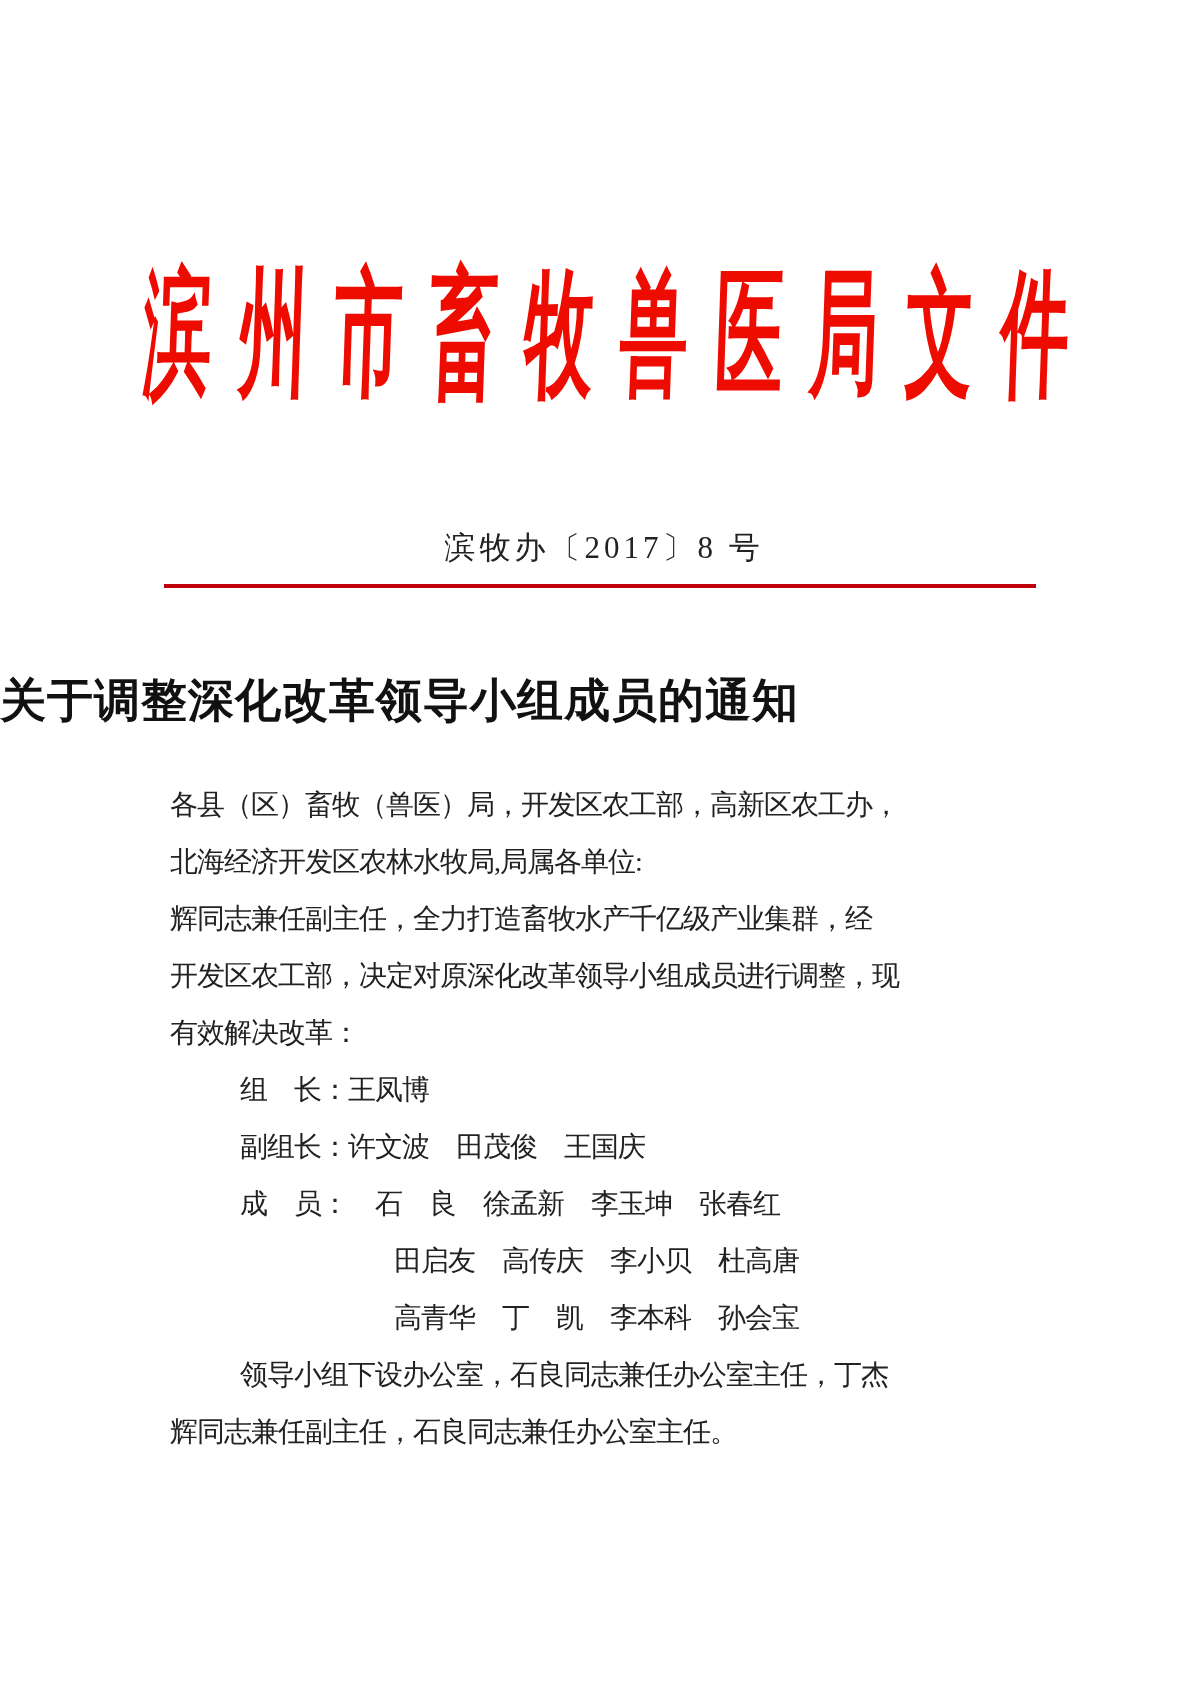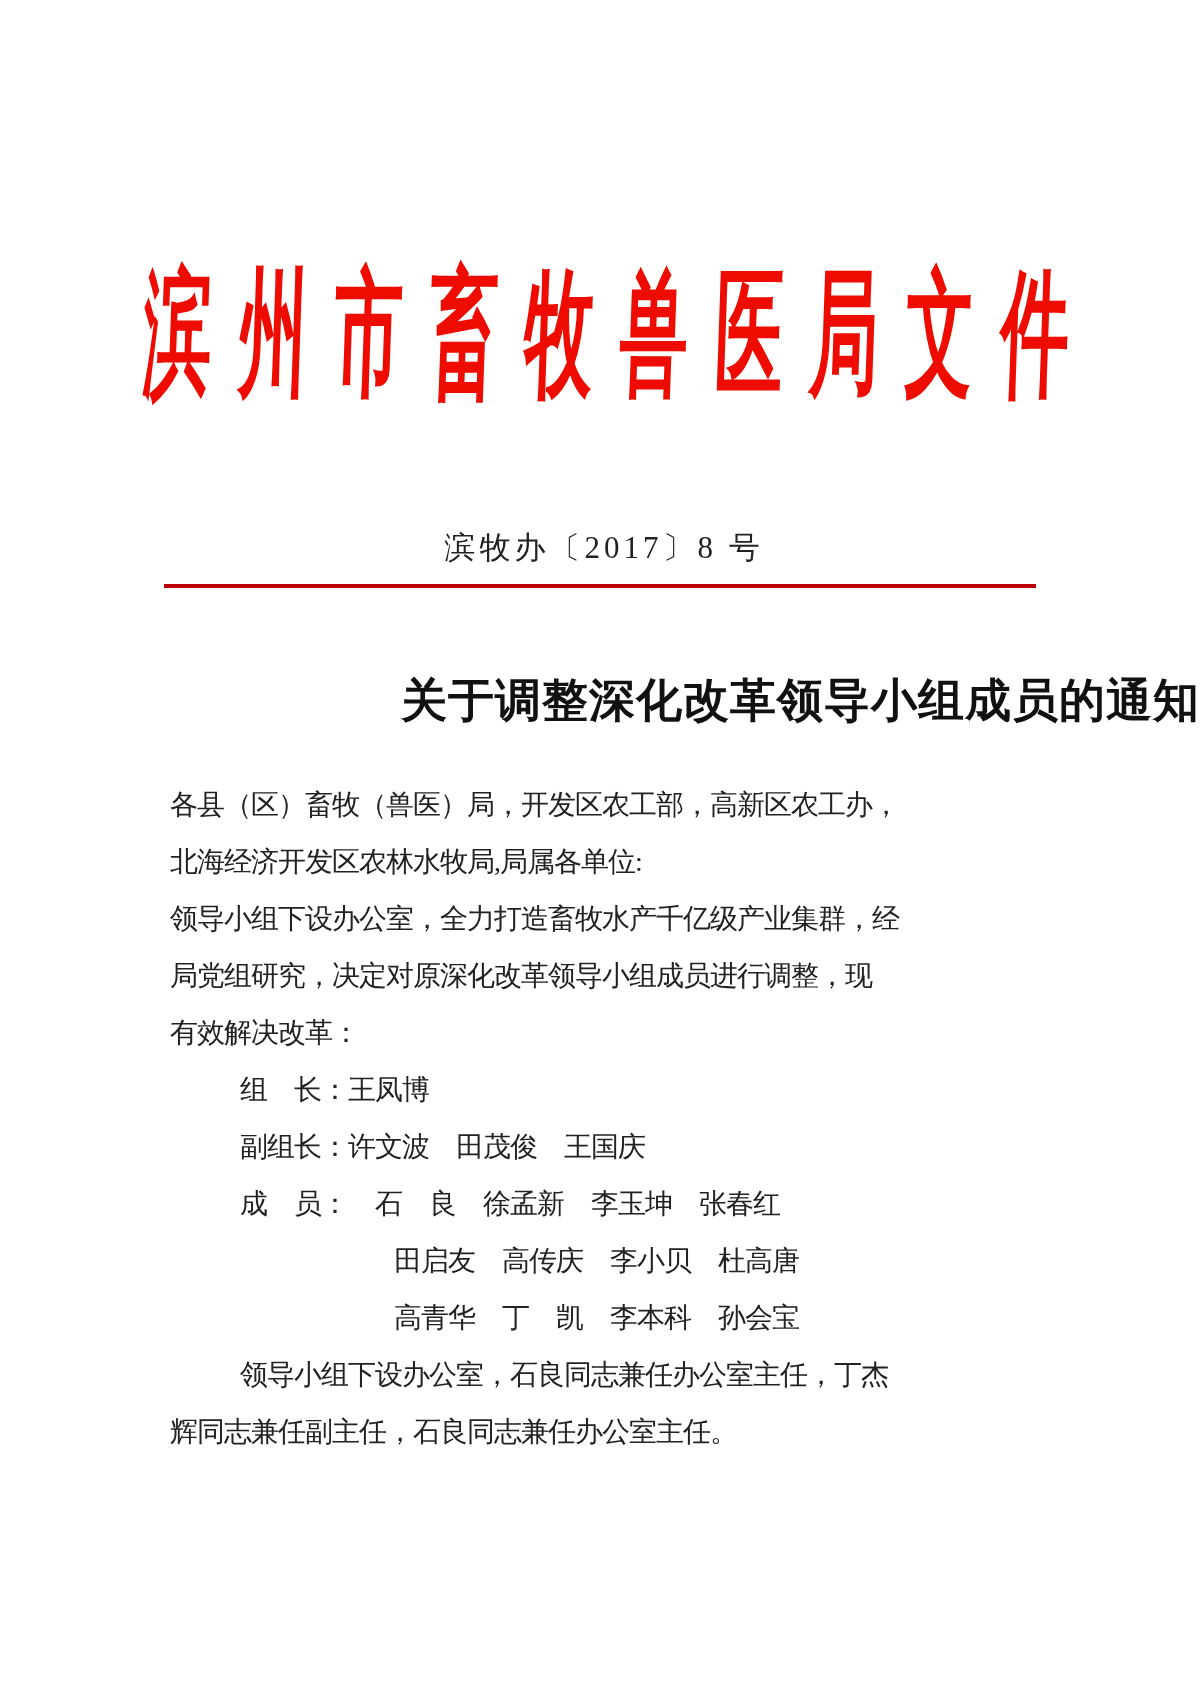--- a/index.html
+++ b/index.html
@@ -48,21 +48,21 @@
   
   .red-divider {
     margin: 18px auto 0 auto;
     width: 872px;
     height: 4px;
     background: #bf0008;
   }
   
   .notice-title {
     margin-top: 86px;
-    text-align: right;
+    text-align: left;
     font-size: 46px;
     line-height: 54px;
     font-weight: 700;
     letter-spacing: 1px;
     color: #111;
   }
   
   .doc-body {
     margin: 48px 166px 0 170px;
     font-size: 28px;
@@ -88,22 +88,22 @@
 
   <div class="doc-number">滨牧办〔2017〕8 号</div>
 
   <div class="red-divider"></div>
 
   <div class="notice-title">关于调整深化改革领导小组成员的通知</div>
 
   <div class="doc-body">
     <div class="body-line">各县（区）畜牧（兽医）局，开发区农工部，高新区农工办，</div>
     <div class="body-line">北海经济开发区农林水牧局,局属各单位:</div>
-    <div class="body-line">领导小组下设办公室，全力打造畜牧水产千亿级产业集群，经</div>
-    <div class="body-line">局党组研究，决定对原深化改革领导小组成员进行调整，现</div>
+    <div class="body-line">辉同志兼任副主任，全力打造畜牧水产千亿级产业集群，经</div>
+    <div class="body-line">开发区农工部，决定对原深化改革领导小组成员进行调整，现</div>
     <div class="body-line">有效解决改革：</div>
     <div class="body-line ind-2">组　长：王凤博</div>
     <div class="body-line ind-2">副组长：许文波　田茂俊　王国庆</div>
     <div class="body-line ind-2">成　员：　石　良　徐孟新　李玉坤　张春红</div>
     <div class="body-line ind-names">田启友　高传庆　李小贝　杜高唐</div>
     <div class="body-line ind-names">高青华　丁　凯　李本科　孙会宝</div>
     <div class="body-line ind-2">领导小组下设办公室，石良同志兼任办公室主任，丁杰</div>
     <div class="body-line">辉同志兼任副主任，石良同志兼任办公室主任。</div>
   </div>
 

